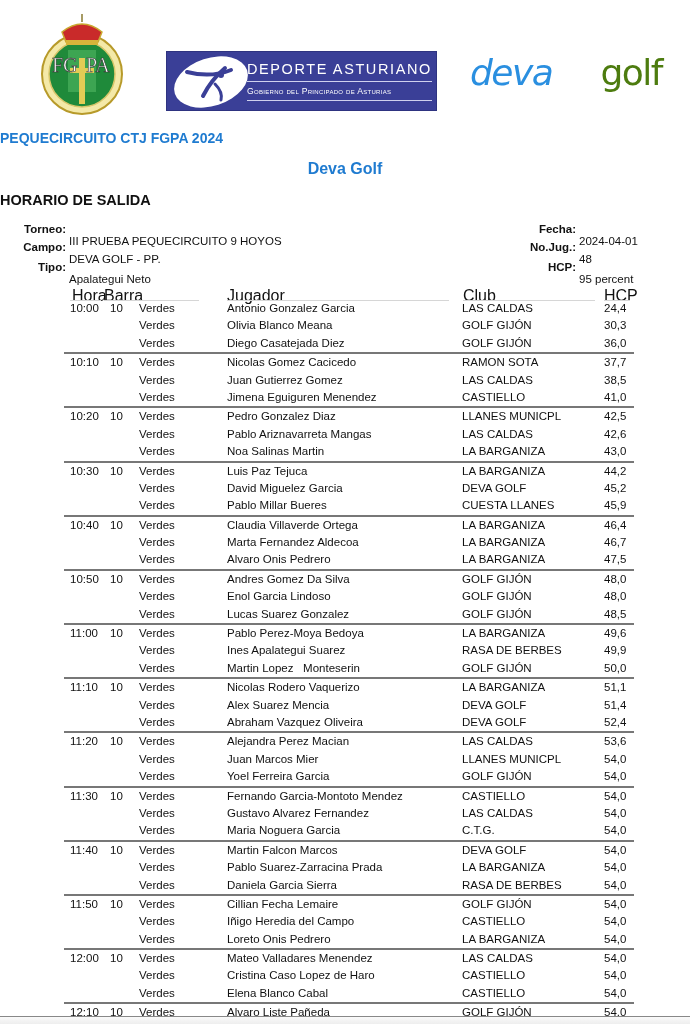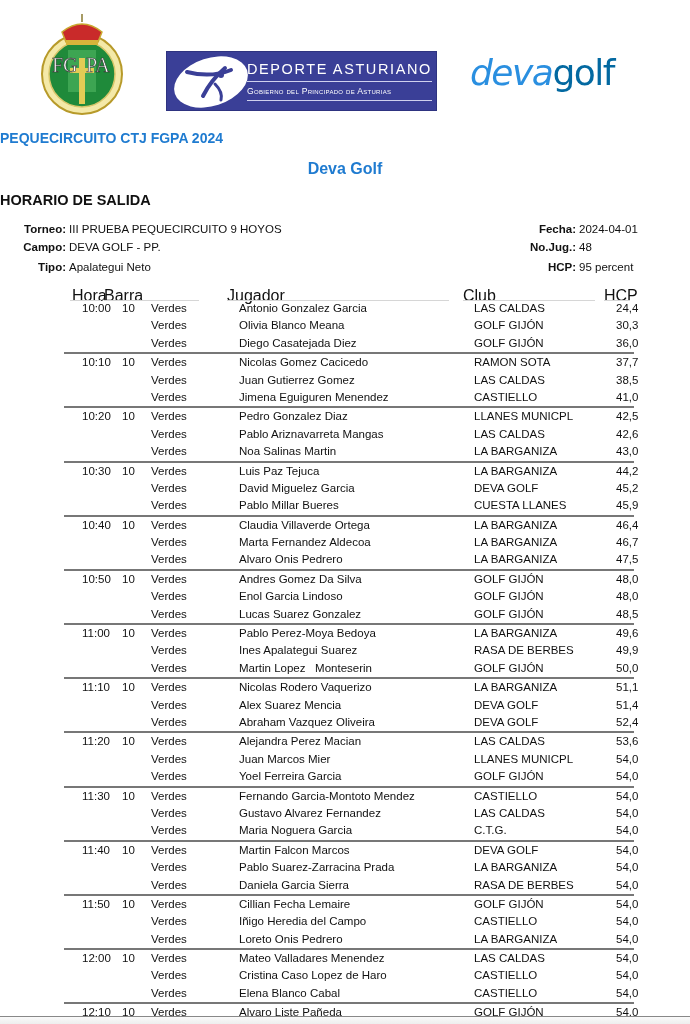--- a/index.html
+++ b/index.html
@@ -25,44 +25,44 @@
   .da-sub {
     position: absolute; left: 80px; top: 34px; color: #fff; font-size: 8.6px;
     font-variant: small-caps; letter-spacing: 0.3px; white-space: nowrap;
   }
   .da-line2 { position: absolute; left: 80px; top: 48px; width: 185px; height: 1px; background: #cfd1ee; }
   .deva-logo {
     position: absolute; left: 470px; top: 52px; font-size: 36px; font-style: italic;
     font-family: "DejaVu Sans", sans-serif; letter-spacing: -1.5px; white-space: nowrap;
   }
   .deva-logo .d1 { color: #2a8fe0; }
-  .deva-logo .d2 { color: #0369a1; font-style: normal; }
+  .deva-logo .d2 { color: #4d7c0f; font-style: normal; margin-left: 48px; }
 
   .title {
     position: absolute; top: 130px; left: 0; width: 594px; text-align: left;
     font-size: 14px; font-weight: bold; color: #1f7bd0;
   }
   .subtitle {
     position: absolute; top: 160px; left: 0; width: 690px; text-align: center;
     font-size: 16px; font-weight: bold; color: #1f7bd0;
   }
   .section {
     position: absolute; top: 192px; left: 0; width: 648px; text-align: left;
     font-size: 14.5px; font-weight: bold; color: #111;
   }
   .ml-label { position: absolute; font-size: 11.5px; font-weight: bold; text-align: right; width: 80px; }
-  .ml-val { position: absolute; font-size: 11.5px; }
+  .ml-val { position: absolute; font-size: 11.5px; margin-top: 12px; }
 
   .hdr { position: absolute; top: 287px; font-size: 16px; }
   .hdr-line { position: absolute; top: 300px; height: 1px; background: #d6d6d6; }
 
   .table { position: absolute; top: 300px; left: 64px; width: 570px; }
   .group { position: relative; border-bottom: 2px solid #777; }
   .group:last-child { border-bottom: none; }
-  .row { position: relative; height: 17.4px; font-size: 11.5px; line-height: 17.4px; margin-left: 12px; }
+  .row { position: relative; height: 17.4px; font-size: 11.5px; line-height: 17.4px; }
   .row span { position: absolute; white-space: pre; }
   .c-hora { left: 6px; }
   .c-barra { left: 46px; text-align: right; }
   .c-tee { left: 75px; }
   .c-name { left: 163px; text-align: center; }
   .c-club { left: 398px; }
   .c-hcp { left: 540px; }
 
   .footer-bar {
     position: absolute; left: 0; top: 1016px; width: 690px; height: 8px;

